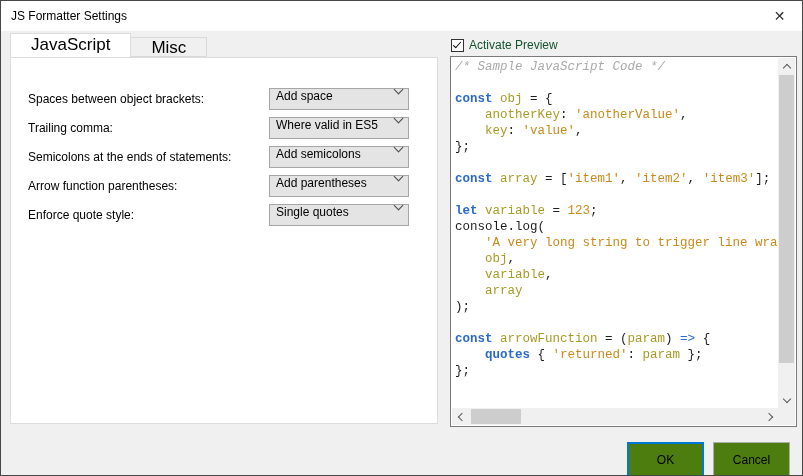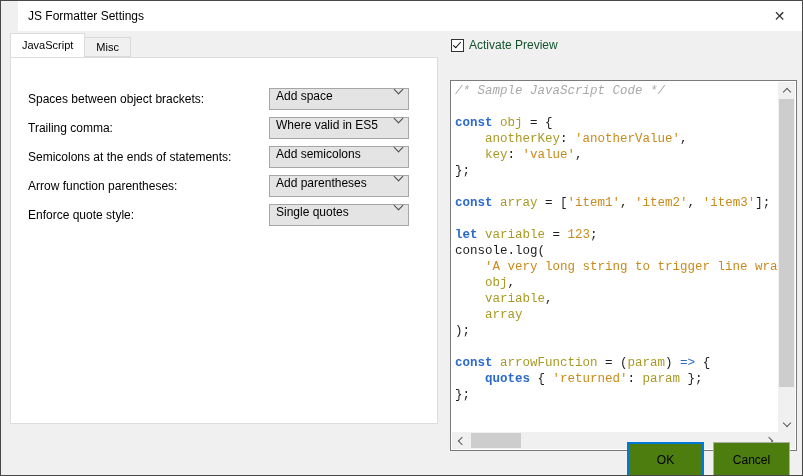--- a/index.html
+++ b/index.html
@@ -5,45 +5,45 @@
   :root{
     --accent:#0078d7; --kw:#2a6acc; --ident:#a89a25; --str:#c98a1b;
     --num:#c98a1b; --cmt:#a9a9a9; --plain:#1e1e1e; --op:#2a6acc;
   }
   *{margin:0;padding:0;box-sizing:border-box;}
   html,body{width:803px;height:476px;}
   body{font-family:"Liberation Sans",sans-serif;font-size:12px;color:#000;}
   .window{position:relative;width:803px;height:476px;background:#f0f0f0;border:1px solid #474747;overflow:hidden;}
 
   
-  .titlebar{position:absolute;left:17px;top:0;right:0;height:30px;background:#ffffff;}
+  .titlebar{position:absolute;left:0;top:0;right:0;height:30px;background:#ffffff;}
   .titlebar .title{position:absolute;left:10px;top:0;line-height:30px;font-size:12px;color:#000;}
   .close-btn{position:absolute;right:0;top:0;width:45px;height:29px;display:flex;align-items:center;justify-content:center;cursor:default;}
   .close-btn .x{font-size:14px;color:#333;line-height:1;}
 
   
   .tabstrip{position:absolute;left:9px;top:33px;height:23px;display:flex;align-items:flex-end;z-index:3;}
-  .tab{position:relative;padding:0 11px;font-size:11px;color:#000;background:#f0f0f0;border:1px solid #d9d9d9;height:20px;line-height:19px;margin-right:-1px;}
+  .tab{position:relative;padding:0 20px;font-size:17px;color:#000;background:#f0f0f0;border:1px solid #d9d9d9;height:20px;line-height:19px;margin-right:-1px;}
   .tab.active{background:#ffffff;border:1px solid #dcdcdc;border-bottom:none;height:24px;line-height:22px;z-index:4;}
 
   
   .tab-panel{position:absolute;left:9px;top:56px;width:428px;height:367px;background:#ffffff;border:1px solid #dcdcdc;z-index:2;}
   .form-row{position:absolute;left:0;width:100%;height:22px;}
   .form-row .flabel{position:absolute;left:17px;top:0;line-height:22px;color:#000;}
   .combobox{position:absolute;left:258px;top:0;width:140px;height:22px;background:#e4e4e4;border:1px solid #a6a6a6;display:flex;padding:0 6px;cursor:default;}
   .combobox .cbval{flex:1;font-size:12px;color:#000;white-space:nowrap;overflow:hidden;}
   .chev{width:7px;height:7px;border-right:1.4px solid #484848;border-bottom:1.4px solid #484848;transform:rotate(45deg);margin-top:-3px;flex:none;}
 
   
   .check-row{position:absolute;left:450px;top:36px;height:16px;display:flex;align-items:center;cursor:default;}
   .checkbox{position:relative;width:13px;height:13px;background:#fff;border:1px solid #333;margin-right:5px;}
   .checkbox .mark{position:absolute;left:3px;top:0px;width:4px;height:8px;border-right:1.6px solid #000;border-bottom:1.6px solid #000;transform:rotate(42deg);}
   .check-row .clabel{font-size:12px;color:#14532d;}
 
-  .preview-box{position:absolute;left:449px;top:55px;width:347px;height:371px;background:#ffffff;border:1px solid #7a7a7a;margin-top:24px;}
+  .preview-box{position:absolute;left:449px;top:55px;width:347px;height:371px;background:#ffffff;border:1px solid #7a7a7a;}
   .code-area{position:absolute;left:1px;top:1px;right:18px;bottom:18px;overflow:hidden;padding:1px 0 0 3px;font-family:"Liberation Mono",monospace;font-size:12.5px;}
   .code-line{height:16px;line-height:16px;white-space:pre;}
   .tok-k{color:var(--kw);font-weight:bold;}
   .tok-i{color:var(--ident);}
   .tok-s{color:var(--str);}
   .tok-n{color:var(--num);}
   .tok-c{color:var(--cmt);font-style:italic;}
   .tok-p{color:var(--plain);}
   .tok-o{color:var(--op);}
 

